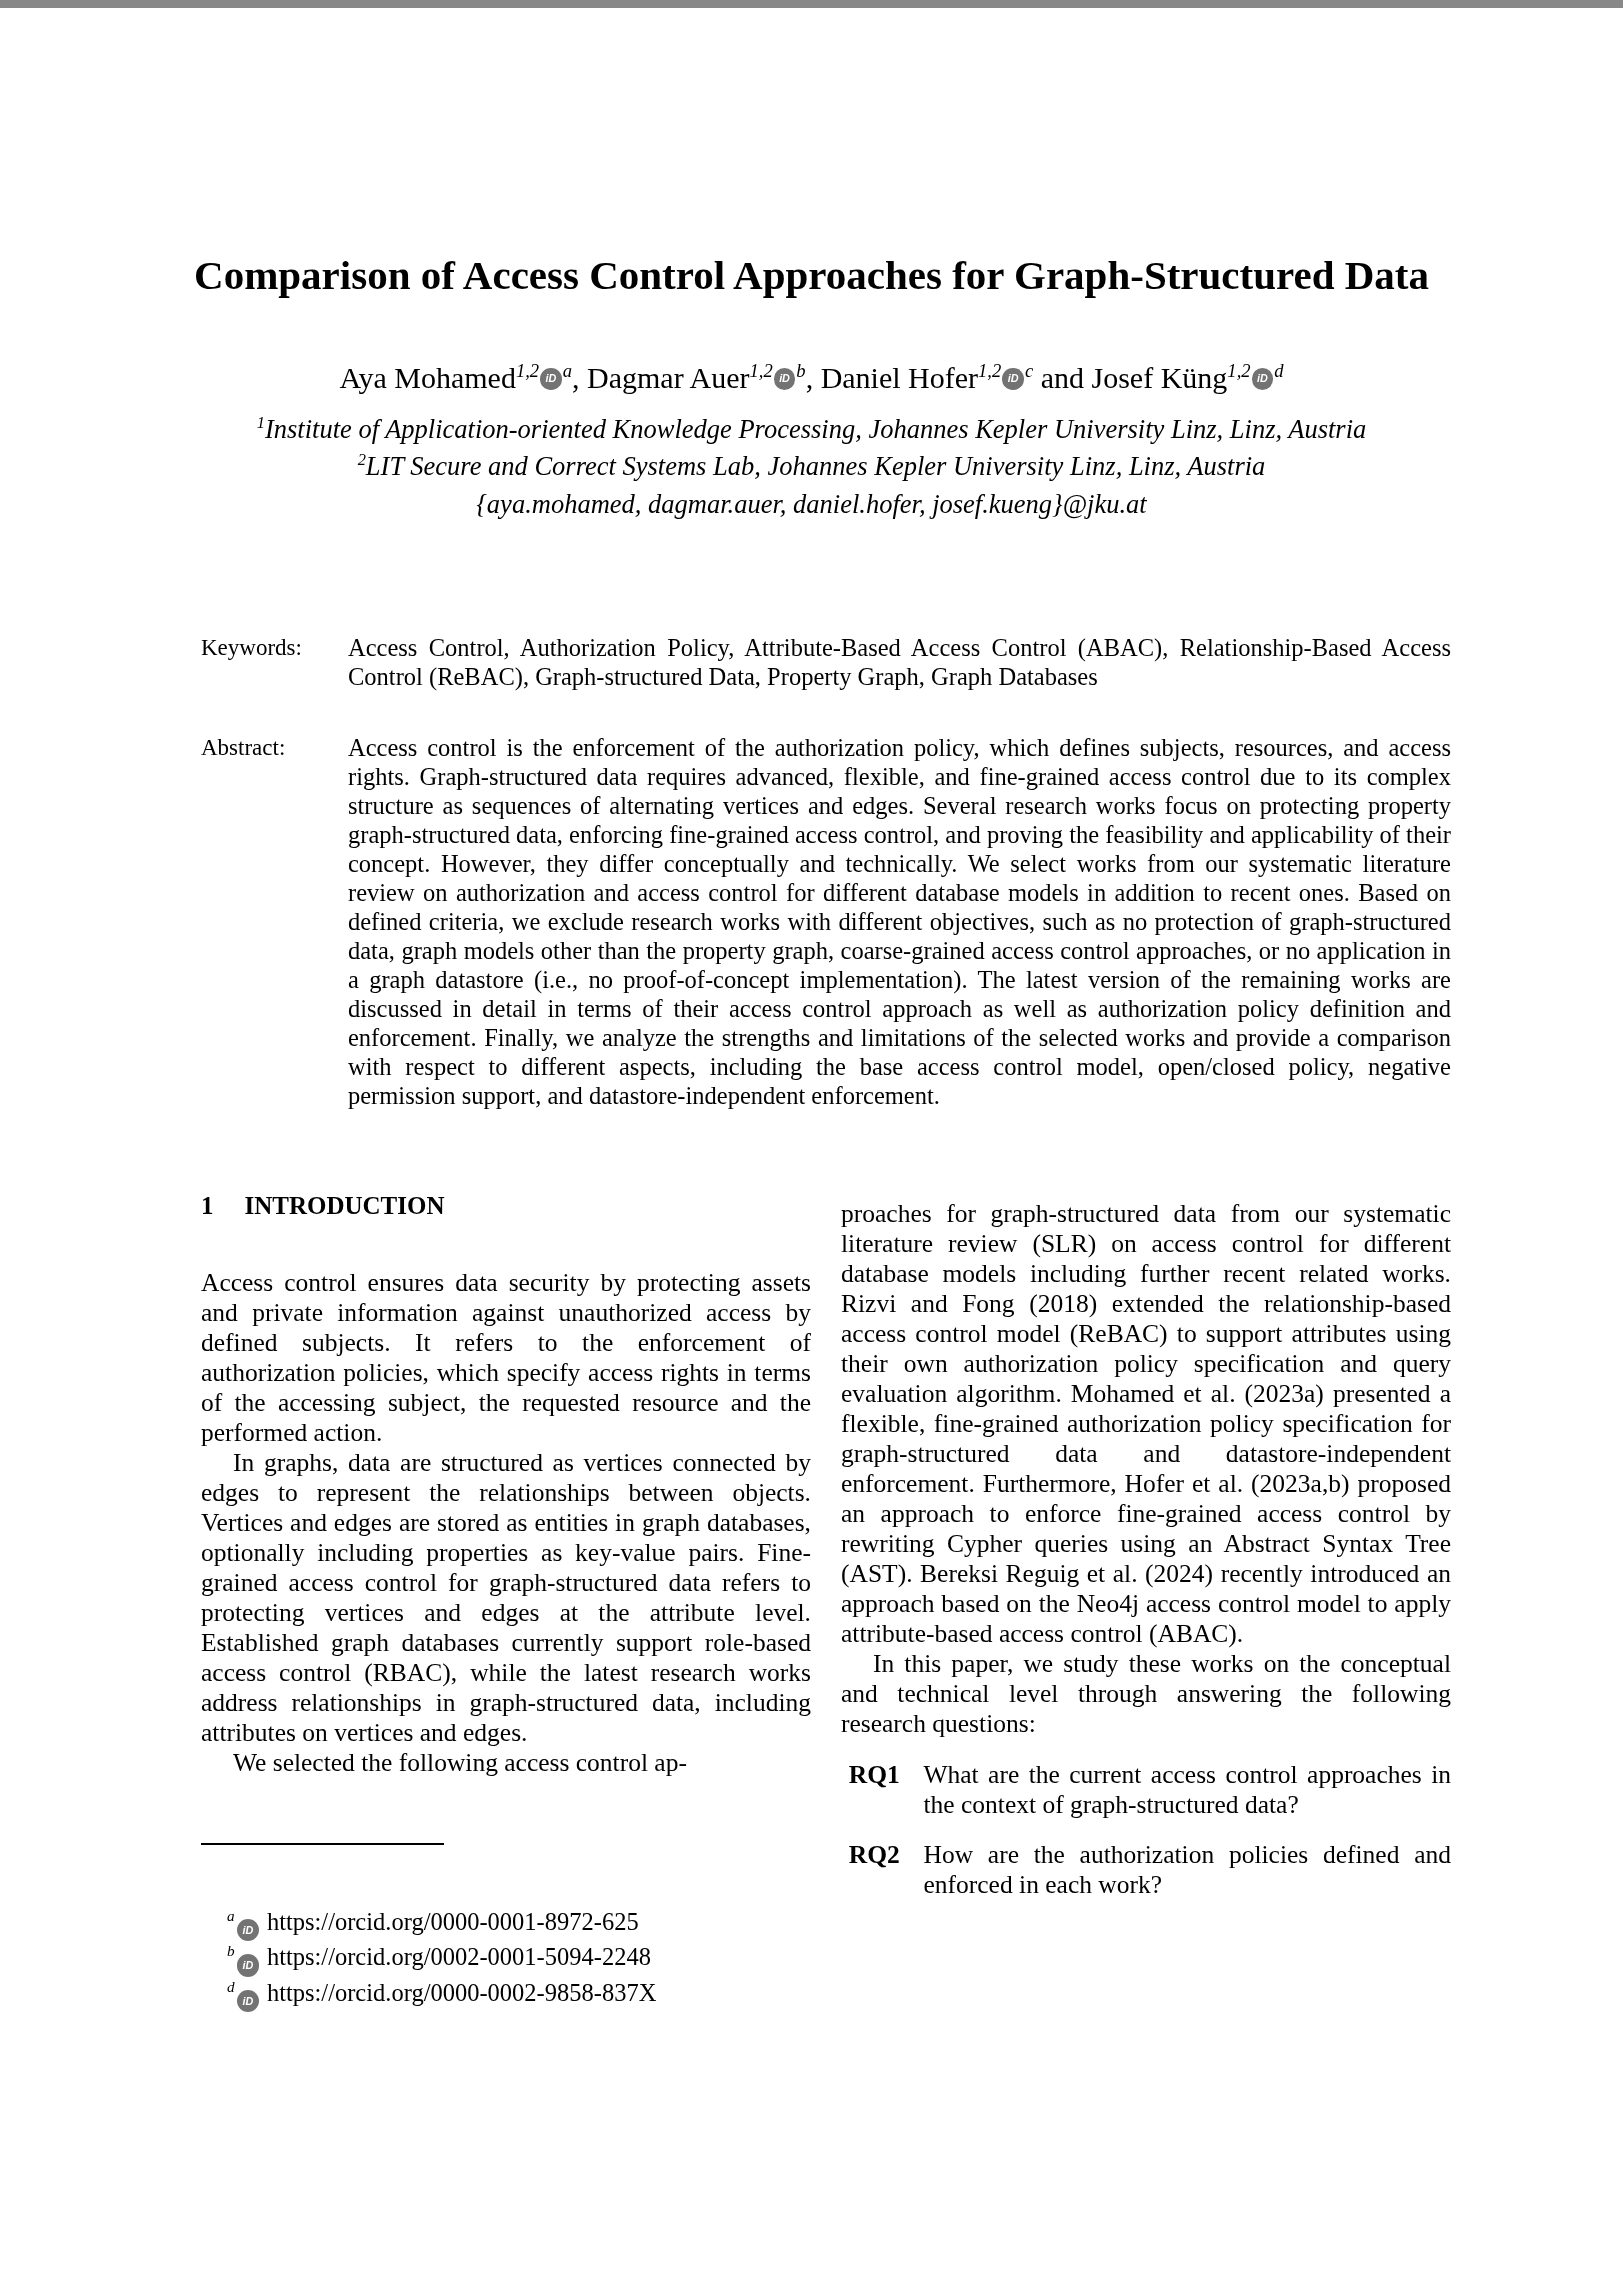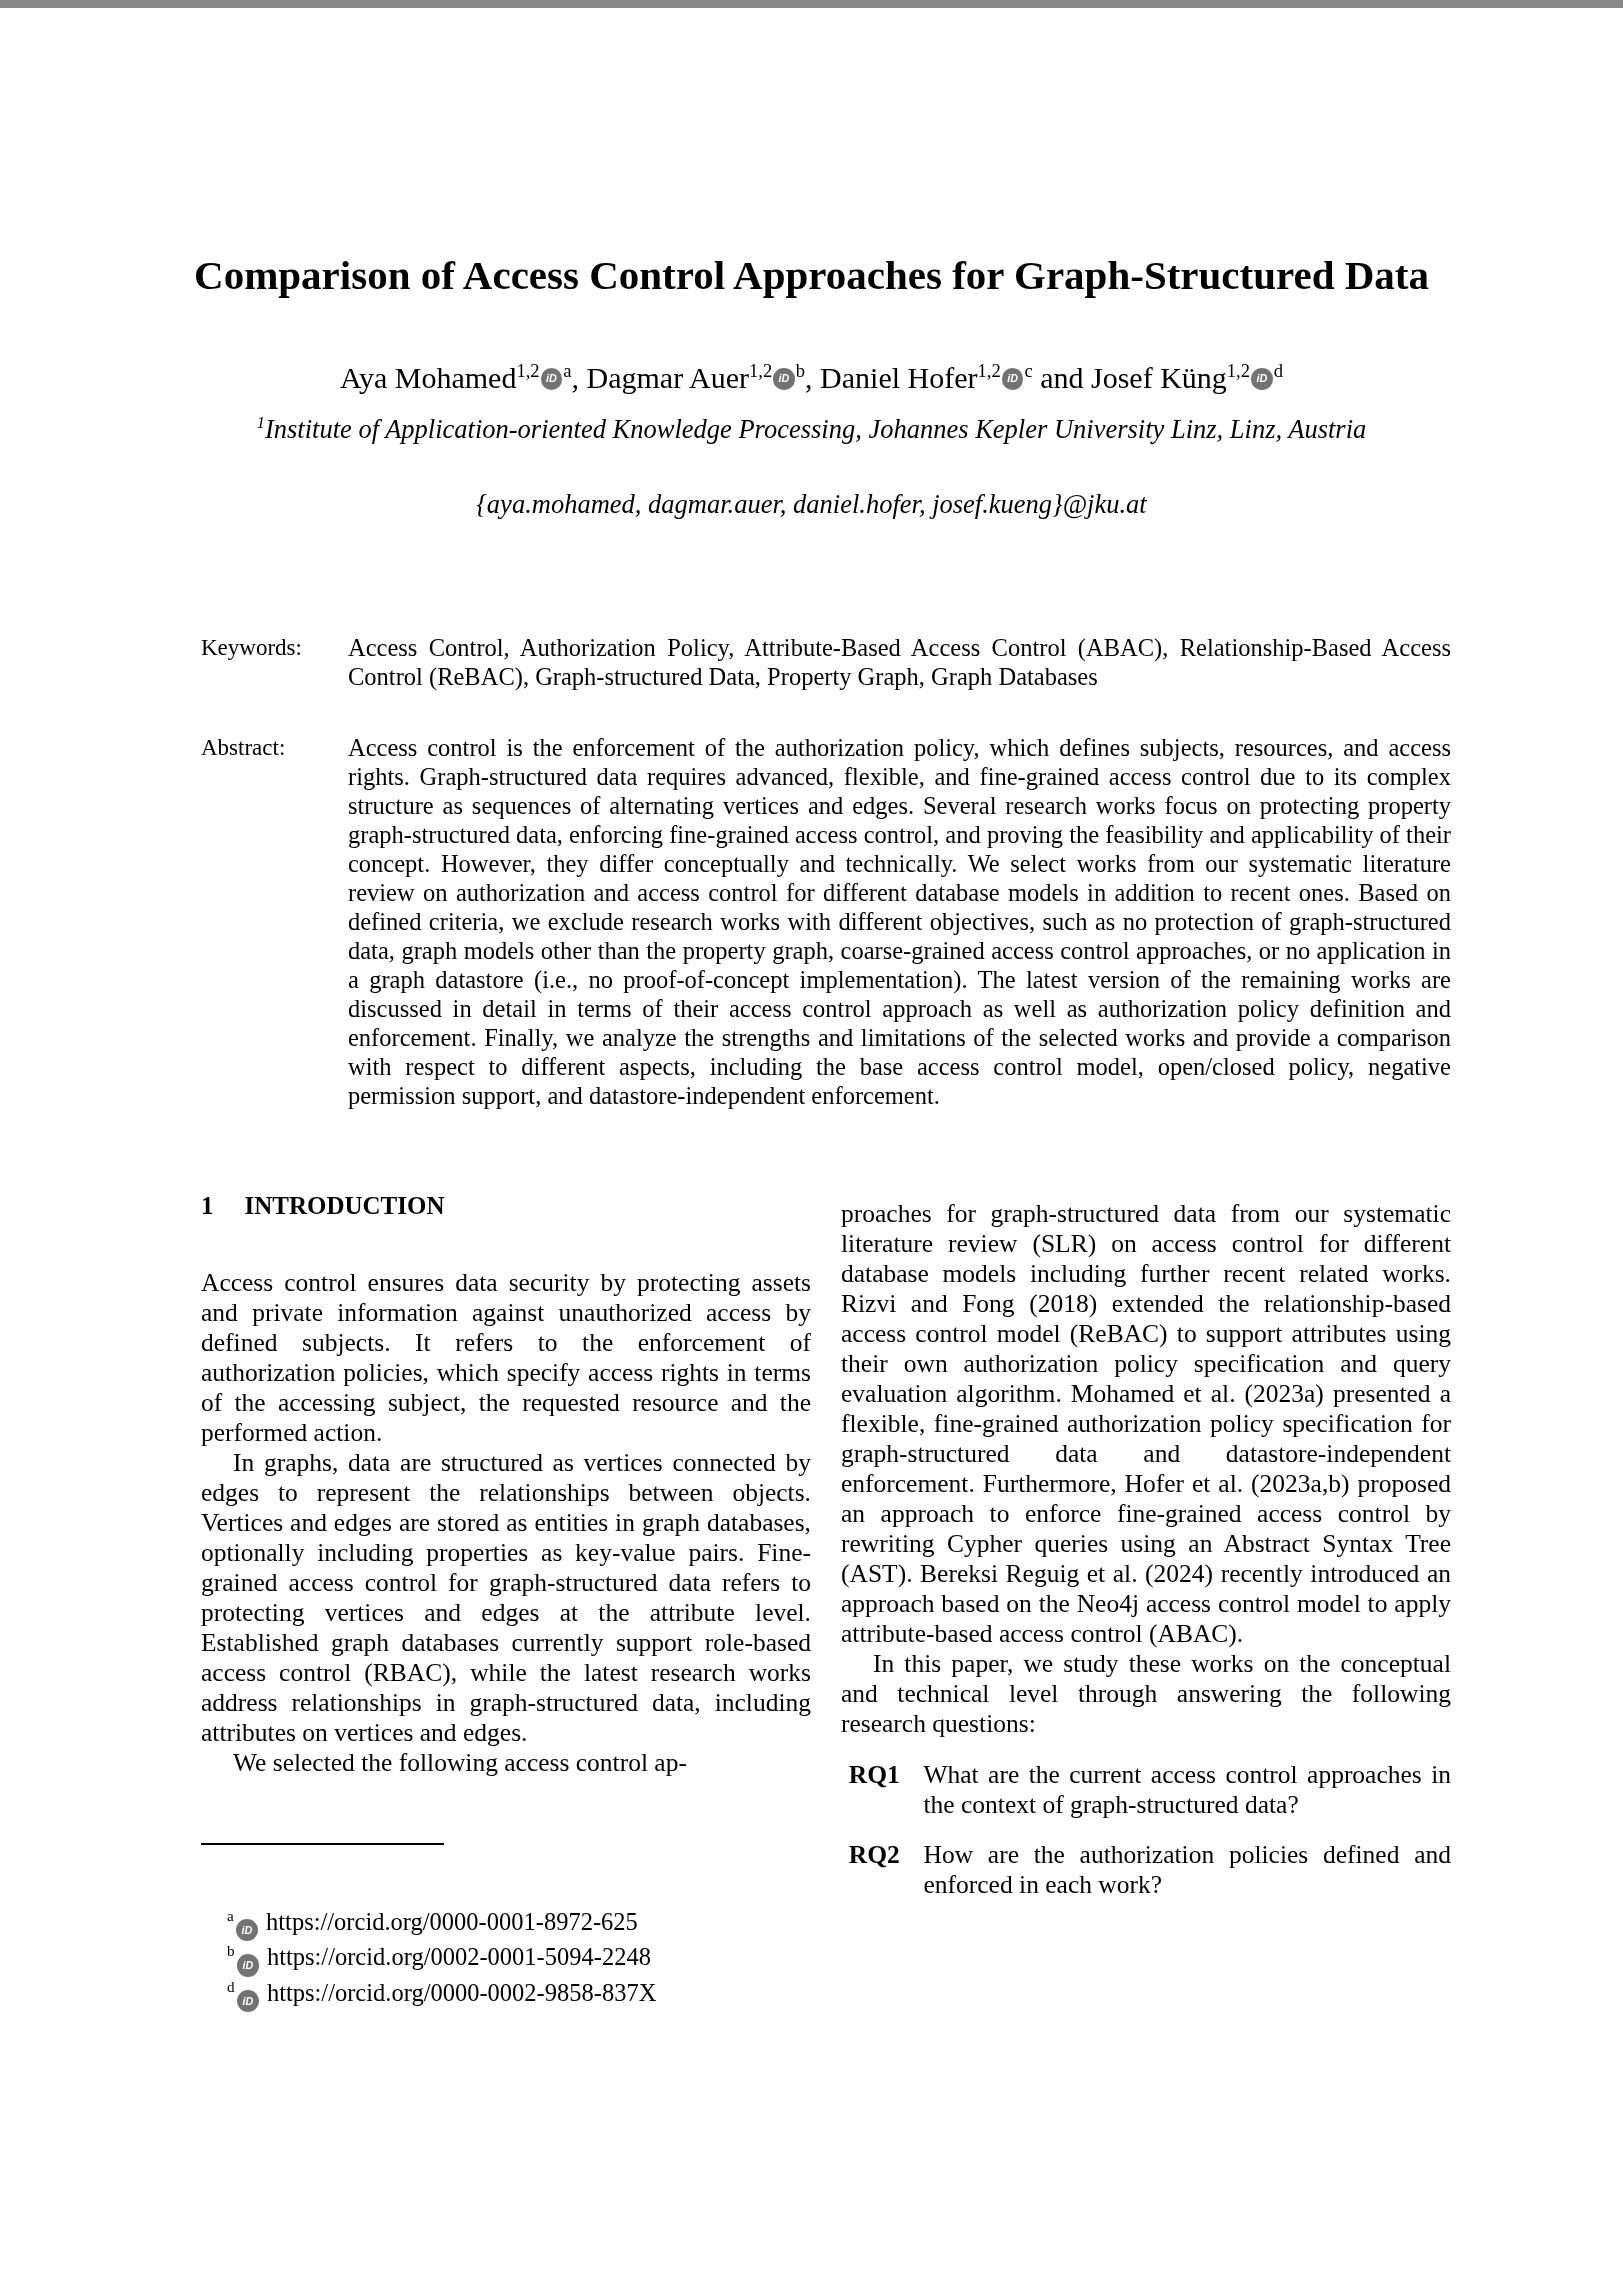--- a/index.html
+++ b/index.html
@@ -1,21 +1,21 @@
 <!DOCTYPE html>
 <html lang="en"><head>
 <meta charset="utf-8">
 <style>
   html,body { margin:0; padding:0; background:#888; }
   .page {
     position:relative; width:1623px; height:2293px; margin:8px auto;
     background:#ffffff; color:#000;
     font-family:"Liberation Serif", serif;
   }
-  sup { font-size:62%; line-height:0; }
+  sup { font-size:62%; line-height:0;font-style:italic; }
 
   .title {
     position:absolute; left:0; right:0; top:243px;
     text-align:center; font-size:41px; font-weight:bold; letter-spacing:0px;
   }
   .authors {
     position:absolute; left:0; right:0; top:353px;
     text-align:center; font-size:30px;
   }
   .orcid {
@@ -66,20 +66,21 @@
 </head>
 <body>
 
 <div class="page">
 
   <div class="title">Comparison of Access Control Approaches for Graph-Structured Data</div>
 
   <div class="authors"><span><span>Aya Mohamed</span><sup>1,2</sup><span class="orcid"><span>iD</span></span><sup>a</sup><span>, </span></span><span><span>Dagmar Auer</span><sup>1,2</sup><span class="orcid"><span>iD</span></span><sup>b</sup><span>, </span></span><span><span>Daniel Hofer</span><sup>1,2</sup><span class="orcid"><span>iD</span></span><sup>c</sup><span> and </span></span><span><span>Josef Küng</span><sup>1,2</sup><span class="orcid"><span>iD</span></span><sup>d</sup><span></span></span></div>
 
   <div class="affil affil1"><sup>1</sup><span>Institute of Application-oriented Knowledge Processing, Johannes Kepler University Linz, Linz, Austria</span></div>
+  <div class="affil affil2"><sup>2</sup><span>LIT Secure and Correct Systems Lab, Johannes Kepler University Linz, Linz, Austria</span></div>
   <div class="affil email">{aya.mohamed, dagmar.auer, daniel.hofer, josef.kueng}@jku.at</div>
 
   <div class="meta-row kw-row">
     <div class="meta-label">Keywords:</div>
     <div class="meta-content">Access Control, Authorization Policy, Attribute-Based Access Control (ABAC), Relationship-Based Access Control (ReBAC), Graph-structured Data, Property Graph, Graph Databases</div>
   </div>
 
   <div class="meta-row abs-row">
     <div class="meta-label">Abstract:</div>
     <div class="meta-content">Access control is the enforcement of the authorization policy, which defines subjects, resources, and access rights. Graph-structured data requires advanced, flexible, and fine-grained access control due to its complex structure as sequences of alternating vertices and edges. Several research works focus on protecting property graph-structured data, enforcing fine-grained access control, and proving the feasibility and applicability of their concept. However, they differ conceptually and technically. We select works from our systematic literature review on authorization and access control for different database models in addition to recent ones. Based on defined criteria, we exclude research works with different objectives, such as no protection of graph-structured data, graph models other than the property graph, coarse-grained access control approaches, or no application in a graph datastore (i.e., no proof-of-concept implementation). The latest version of the remaining works are discussed in detail in terms of their access control approach as well as authorization policy definition and enforcement. Finally, we analyze the strengths and limitations of the selected works and provide a comparison with respect to different aspects, including the base access control model, open/closed policy, negative permission support, and datastore-independent enforcement.</div>

